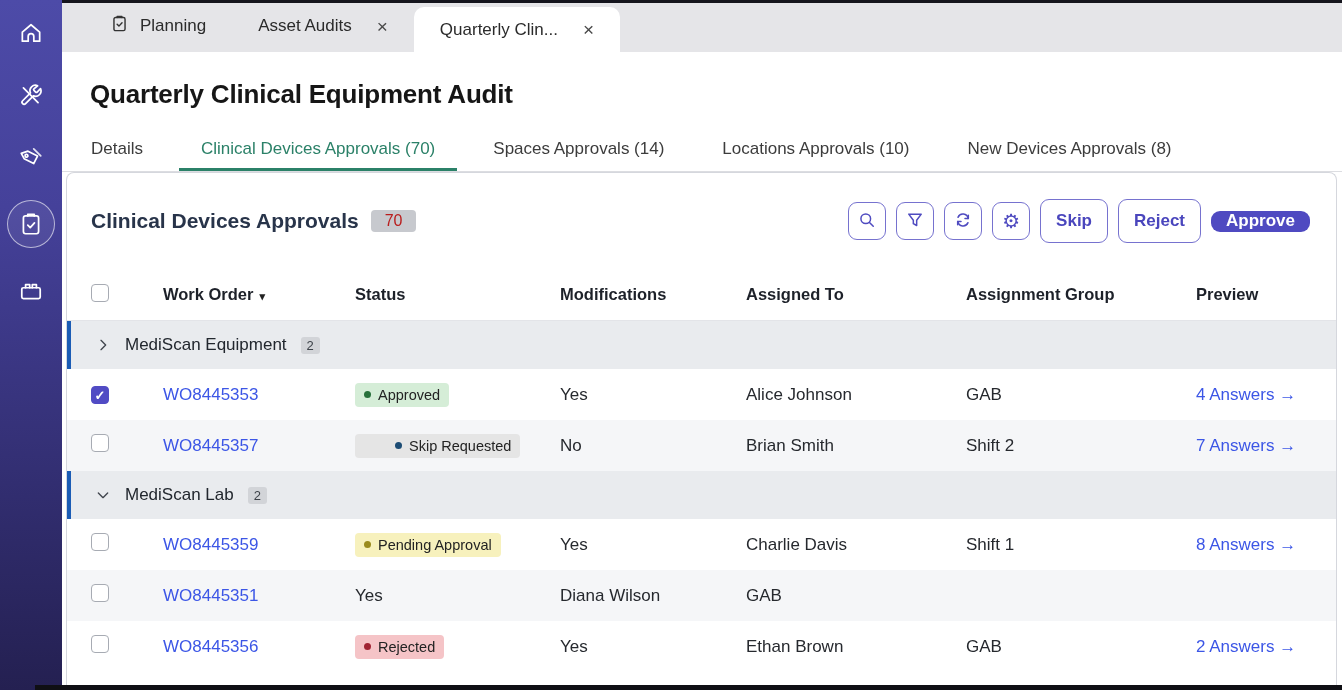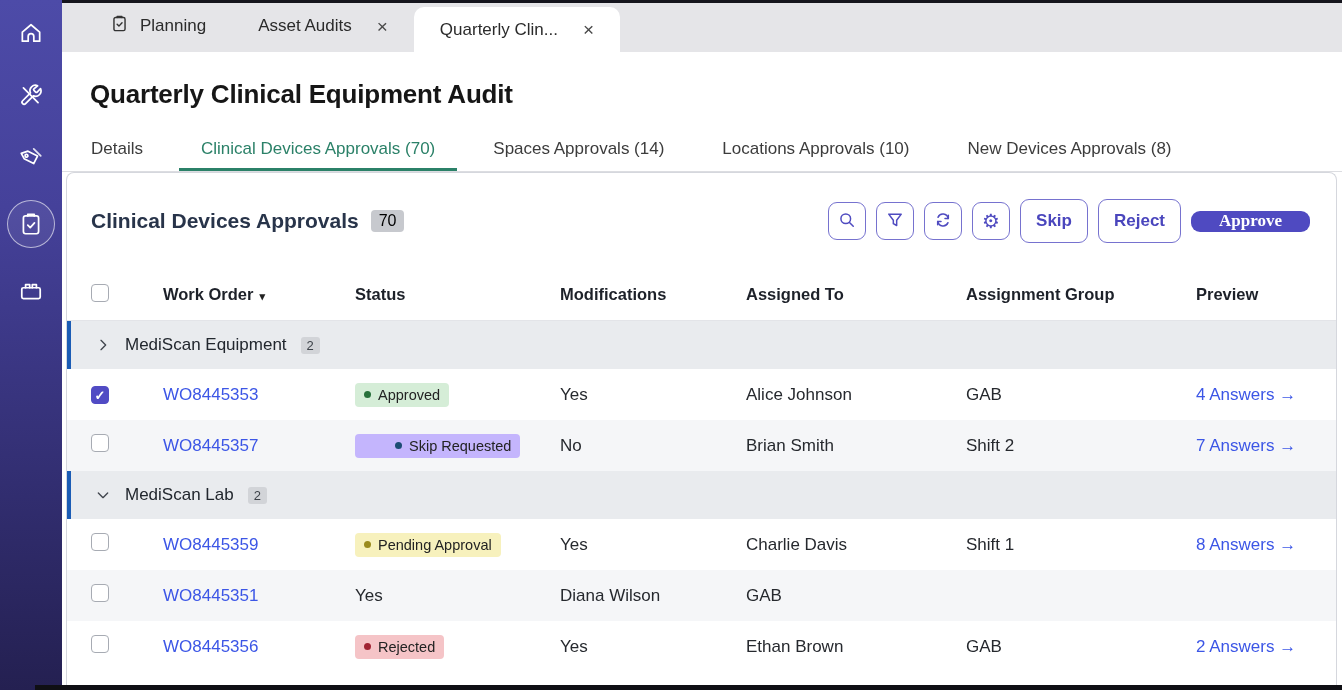--- a/index.html
+++ b/index.html
@@ -35,30 +35,30 @@
   .ptab { padding:10px 22px 9px; font-size:17px; color:#3c3c3c; border-bottom:3px solid transparent; cursor:pointer; white-space:nowrap; }
   .ptab.active { color:#2b8168; border-bottom-color:#2b8168; font-weight:normal; }
 
   
   .card { flex:1; margin:0 5px 0 4px; border:1px solid #d5d7dd; border-bottom:none;
     border-radius:8px 8px 0 0; background:#fff; overflow:hidden; display:flex; flex-direction:column; }
 
   .card-header { height:96px; display:flex; align-items:center; justify-content:space-between; padding:0 26px 0 24px; flex:none; }
   .panel-title-wrap { display:flex; align-items:center; gap:12px; }
   .panel-title { font-size:21px; font-weight:bold; color:#28344a; }
-  .count-badge { background:#c7c9ce; color:#000000; font-size:16px; padding:2px 8px; border-radius:4px; }
+  .count-badge { background:#c7c9ce; color:#b91c1c; font-size:16px; padding:2px 14px; border-radius:4px; }
 
   .toolbar { display:flex; align-items:center; gap:10px; }
   .icon-btn { width:38px; height:38px; border:1px solid #7672cf; border-radius:9px; background:#fff;
     display:flex; align-items:center; justify-content:center; color:#4f4bc0; cursor:pointer; }
   .gear-glyph { font-family:"DejaVu Sans", sans-serif; font-size:20px; line-height:1; color:#4f4bc0; }
   .text-btn { height:44px; padding:0 15px; border:1px solid #7672cf; border-radius:9px; background:#fff;
     font-size:17px; font-weight:bold; color:#4a46bd; cursor:pointer; font-family:inherit; }
-  .primary-btn { height:21px; padding:0 28px; border:none; border-radius:9px; background:#4f4ac1;
-    font-size:17px; font-weight:bold; color:#fff; cursor:pointer; font-family:Liberation Serif, serif; }
+  .primary-btn { height:21px; padding:0 15px; border:none; border-radius:9px; background:#4f4ac1;
+    font-size:17px; font-weight:bold; color:#fff; cursor:pointer; font-family:Liberation Sans, sans-serif; }
 
   
   .grid-cols { display:grid; grid-template-columns:50px 170px 183px 164px 198px 208px 1fr; align-items:center;gap:22px; }
   .thead { height:52px; padding-left:24px; border-bottom:1px solid #e3e4e8; font-weight:bold; font-size:16.5px; color:#1d2129; flex:none; }
   .sort-caret { font-size:11px; margin-left:6px; color:#222; }
 
   .tbody { flex:1; overflow:hidden; }
   .group-row { height:48px; background:#e9ebee; border-left:4px solid #1b5cb5; display:flex; align-items:center;
     gap:14px; padding-left:24px; cursor:pointer; }
   .group-name { font-size:17px; color:#22272e; }
@@ -72,21 +72,21 @@
   .cb.checked { background:#514bc4; border-color:#514bc4; }
   .cb.checked::after { content:"✓"; color:#fff; font-size:13px; font-weight:bold; line-height:1; }
 
   .wo-link { color:#3c56e6; text-decoration:none; font-size:17px; cursor:pointer; }
   .answers-link { color:#3c56e6; text-decoration:none; font-size:17px; cursor:pointer; }
 
   .pill { display:inline-flex; align-items:center; gap:7px; padding:4px 9px; border-radius:4px;
     font-size:14.5px; color:#232323; white-space:nowrap; }
   .pill .dot { width:7px; height:7px; border-radius:50%; }
   .tone-approved       { background:#d5edd7; } .tone-approved .dot       { background:#27703a; }
-  .tone-skip-requested { background:#c4b5fd;padding-left:40px; } .tone-skip-requested .dot { background:#1c4c74; }
+  .tone-skip-requested { background:#e5e5e5;padding-left:40px; } .tone-skip-requested .dot { background:#1c4c74; }
   .tone-pending        { background:#f7f1bd; } .tone-pending .dot        { background:#9a8b1e; }
   .tone-skipped        { background:#e6e6e8; } .tone-skipped .dot        { background:#636366; }
   .tone-rejected       { background:#f5c4c7; } .tone-rejected .dot       { background:#a02433; }
 
   .chev { color:#40454d; display:flex; }
 </style>
 </head>
 <body>
 
 <div class="top-edge"></div>

